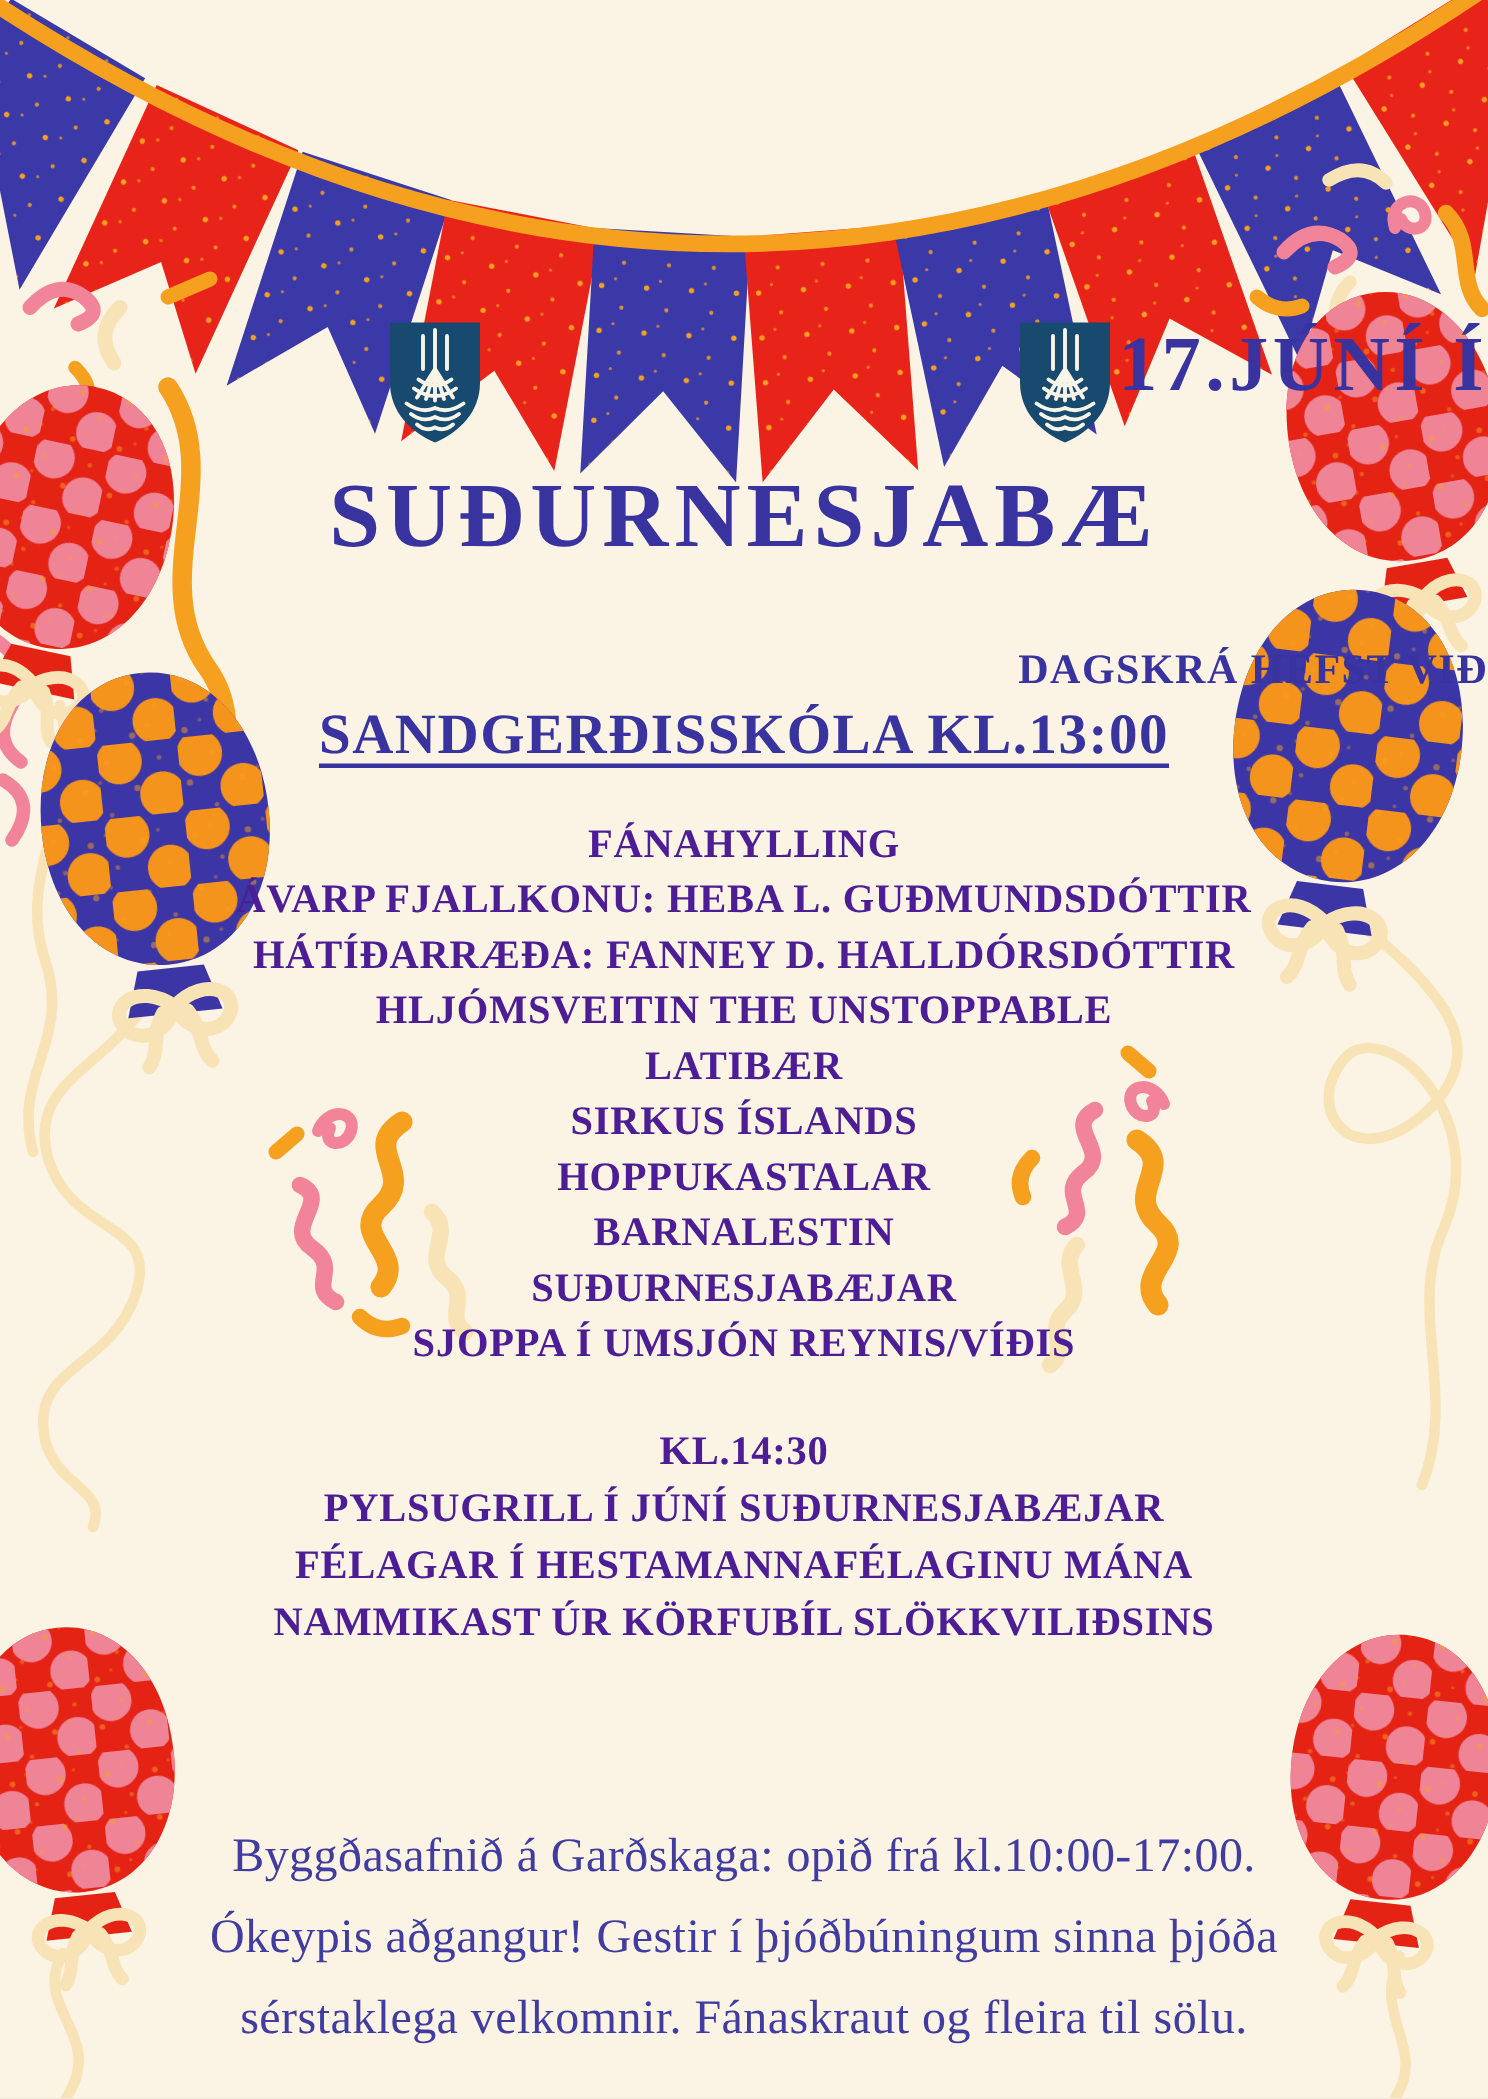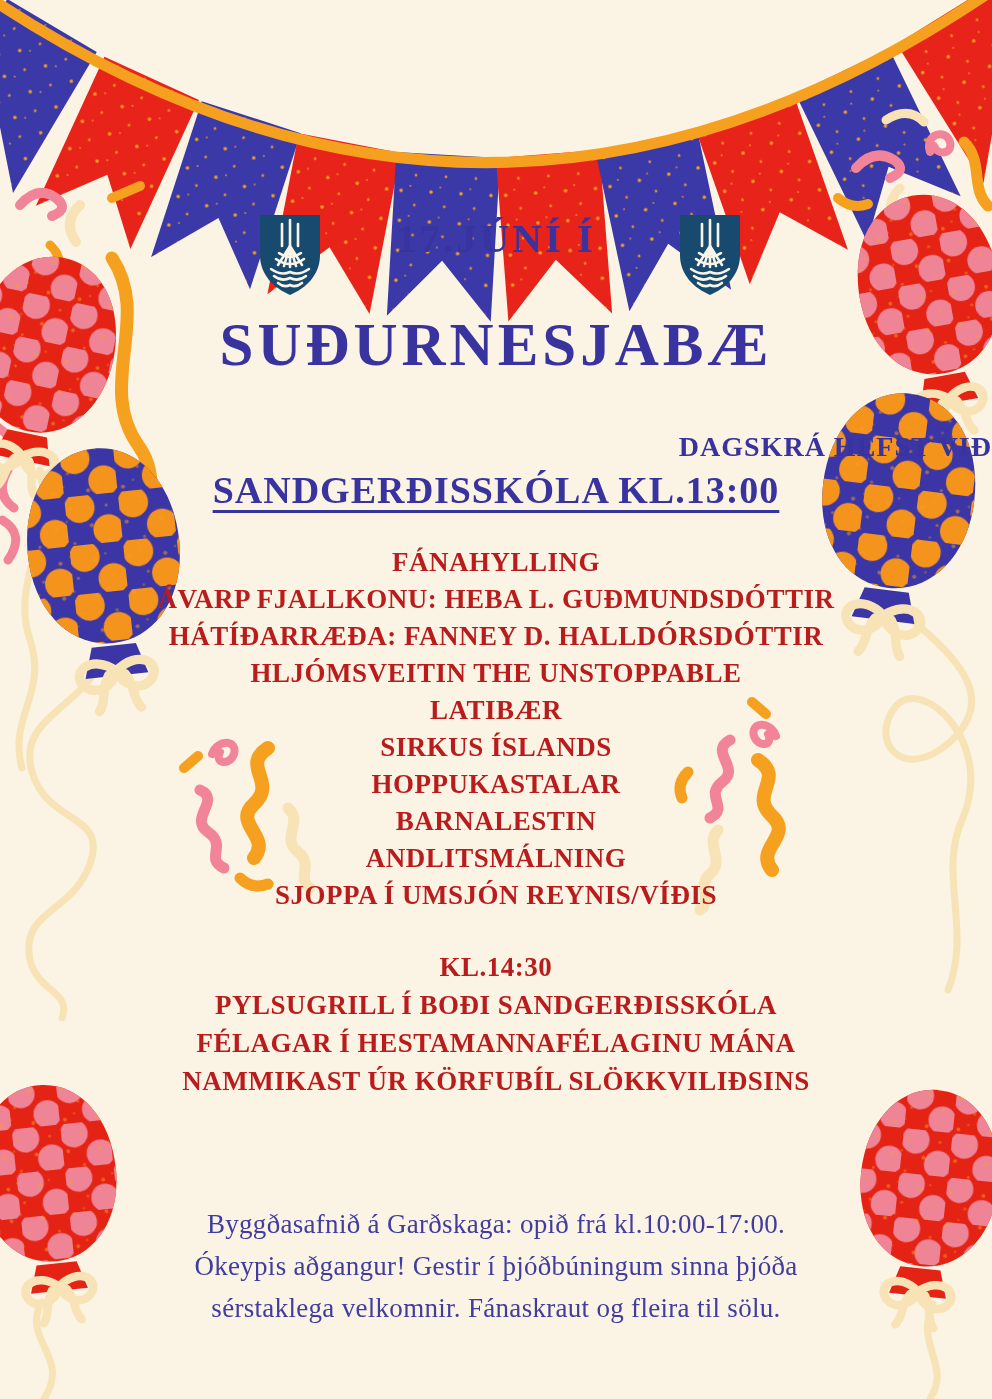--- a/index.html
+++ b/index.html
@@ -3,32 +3,32 @@
 <meta charset="utf-8">
 <style>
   html,body{margin:0;padding:0;background:#e8e2d4;}
   .poster{
     position:relative;width:992px;height:1399px;margin:0 auto;
     background:#FBF3E3;overflow:hidden;
     font-family:"Liberation Serif","DejaVu Serif",serif;
   }
   .deco{position:absolute;left:0;top:0;width:992px;height:1399px;pointer-events:none;}
   .txt{position:absolute;left:0;width:100%;text-align:center;color:#38339F;font-weight:700;white-space:nowrap;}
-  .title1{top:214px;font-size:41px;letter-spacing:3px;}
+  .title1{top:214px;font-size:52px;letter-spacing:3px;text-align:right;}
   .title2{top:310px;font-size:61px;letter-spacing:4px;}
   .intro1{top:431px;font-size:28px;letter-spacing:1px;text-align:right;}
   .intro2{top:468px;font-size:38px;letter-spacing:1px;}
   .intro2 span{text-decoration:underline;text-decoration-thickness:3px;text-underline-offset:7px;}
-  .list{position:absolute;left:0;width:100%;text-align:center;color:#b91c1c;font-weight:700;}
+  .list{position:absolute;left:0;width:100%;text-align:center;color:#4c1d95;font-weight:700;}
   .list .item{font-size:27px;line-height:37px;letter-spacing:0.5px;white-space:nowrap;}
   .program{top:544px;}
   .afternoon{top:948px;}
   .afternoon .item{line-height:38px;}
   .footer{top:1203px;color:#403CA0;font-weight:500;}
-  .footer .fline{font-size:27px;line-height:42px;letter-spacing:0.3px;white-space:nowrap;}
+  .footer .fline{font-size:32px;line-height:42px;letter-spacing:0.3px;white-space:nowrap;margin-top:12px;}
 </style>
 </head>
 <body>
 
 <div class="poster">
 
   <svg class="deco" viewBox="0 0 992 1399">
     <defs>
       <polygon id="flagShape" points="0,0 104,0 104,164 52,106 0,164"></polygon>
       <pattern id="speck" width="30" height="30" patternUnits="userSpaceOnUse">
@@ -182,27 +182,27 @@
 
   <div class="list program">
     <div class="item">FÁNAHYLLING</div>
     <div class="item">ÁVARP FJALLKONU: HEBA L. GUÐMUNDSDÓTTIR</div>
     <div class="item">HÁTÍÐARRÆÐA: FANNEY D. HALLDÓRSDÓTTIR</div>
     <div class="item">HLJÓMSVEITIN THE UNSTOPPABLE</div>
     <div class="item">LATIBÆR</div>
     <div class="item">SIRKUS ÍSLANDS</div>
     <div class="item">HOPPUKASTALAR</div>
     <div class="item">BARNALESTIN</div>
-    <div class="item">ANDLITSMÁLNING</div>
+    <div class="item">SUÐURNESJABÆJAR</div>
     <div class="item">SJOPPA Í UMSJÓN REYNIS/VÍÐIS</div>
   </div>
 
   <div class="list afternoon">
     <div class="item">KL.14:30</div>
-    <div class="item">PYLSUGRILL Í BOÐI SANDGERÐISSKÓLA</div>
+    <div class="item">PYLSUGRILL Í JÚNÍ SUÐURNESJABÆJAR</div>
     <div class="item">FÉLAGAR Í HESTAMANNAFÉLAGINU MÁNA</div>
     <div class="item">NAMMIKAST ÚR KÖRFUBÍL SLÖKKVILIÐSINS</div>
   </div>
 
   <div class="list footer">
     <div class="fline">Byggðasafnið á Garðskaga: opið frá kl.10:00-17:00.</div>
     <div class="fline">Ókeypis aðgangur! Gestir í þjóðbúningum sinna þjóða</div>
     <div class="fline">sérstaklega velkomnir. Fánaskraut og fleira til sölu.</div>
   </div>
 

